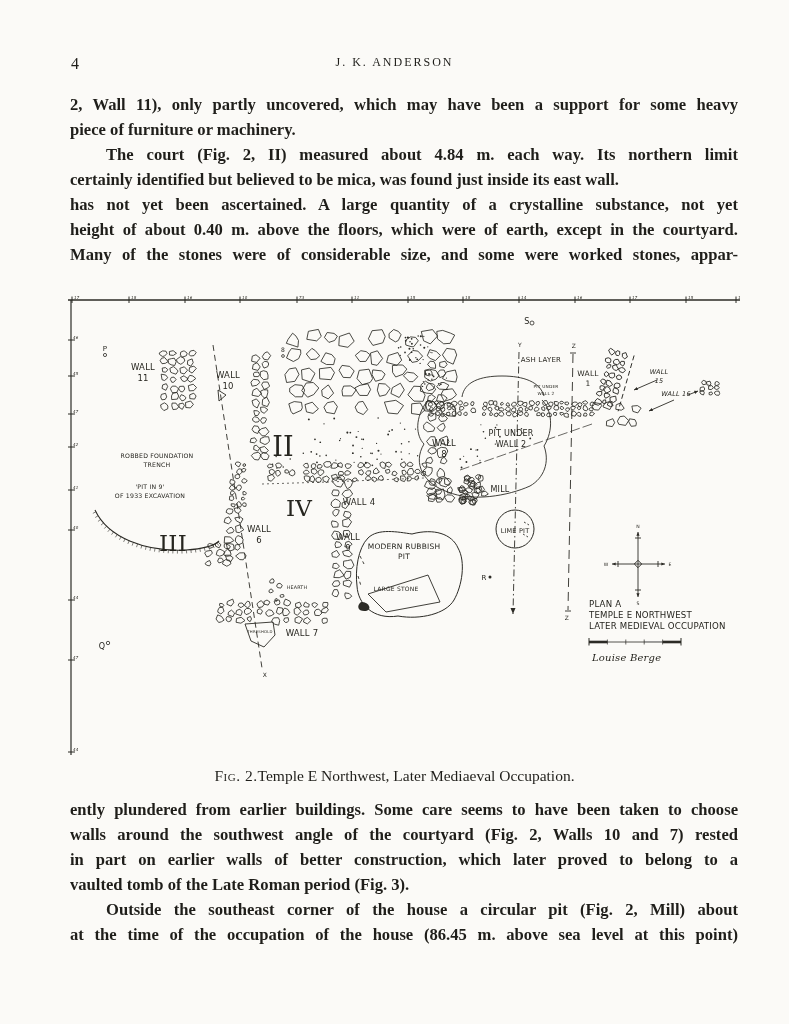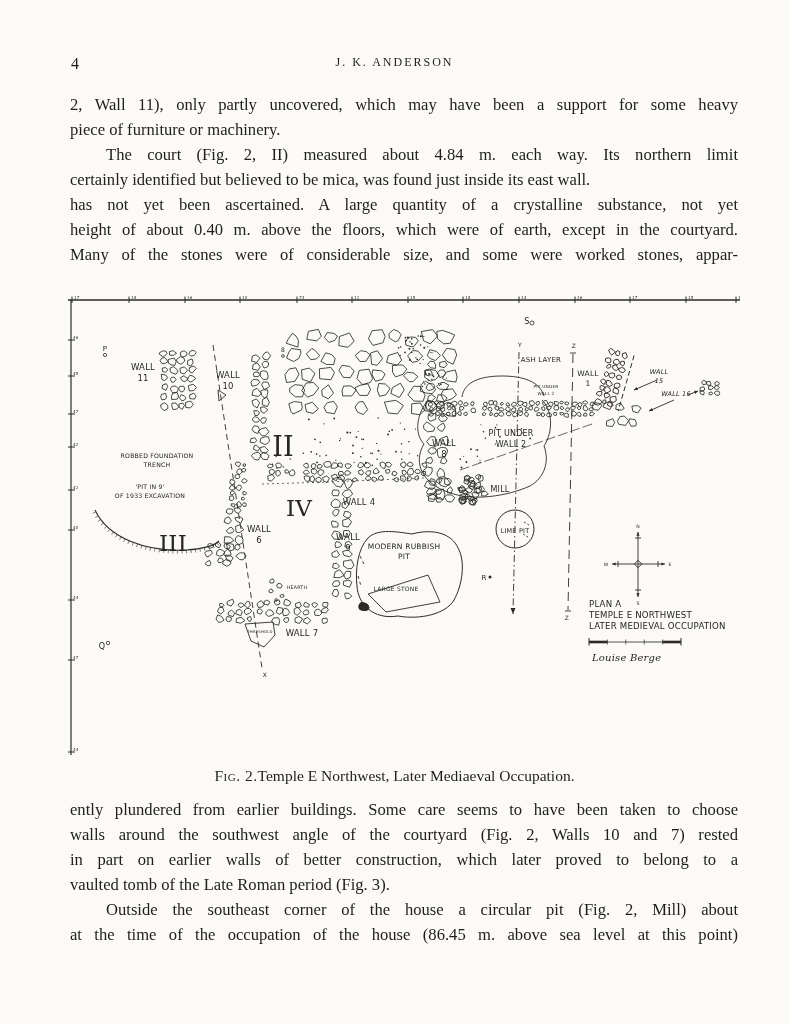--- a/index.html
+++ b/index.html
@@ -1,21 +1,21 @@
 <!DOCTYPE html>
 <html><head>
 <meta charset="utf-8">
 <style>
   html,body{margin:0;padding:0;background:#e8e6e1;}
   .page{position:relative;width:789px;height:1024px;background:#fbfaf7;margin:0 auto;
         font-family:"Liberation Serif",serif;color:#1f1e1a;overflow:hidden;}
   .pagenum{position:absolute;left:71px;top:55px;font-size:16px;}
   .runhead{position:absolute;left:0;top:55px;width:100%;text-align:center;
            font-size:12px;letter-spacing:2px;}
-  .tblock{position:absolute;left:70px;width:668px;font-size:16.6px;line-height:25px;}
+  .tblock{position:absolute;left:70px;width:668px;font-size:16.6px;line-height:25px;font-weight:bold;}
   #block-top{top:92px;}
   #block-bottom{top:797px;}
   .line{text-align:justify;text-align-last:justify;white-space:normal;}
   .line.noj{text-align:center;text-align-last:left;}
   .line.ind{text-indent:36px;}
   .caption{position:absolute;left:0;top:767px;width:100%;text-align:center;font-size:15.5px;}
   .caption .fl{font-variant:small-caps;letter-spacing:.5px;}
   .figwrap{position:absolute;left:68px;top:294px;width:672px;height:462px;}
   svg text{fill:#26251f;font-family:"DejaVu Sans",sans-serif;letter-spacing:.2px;}
   svg .serif{font-family:"DejaVu Serif",serif;}

